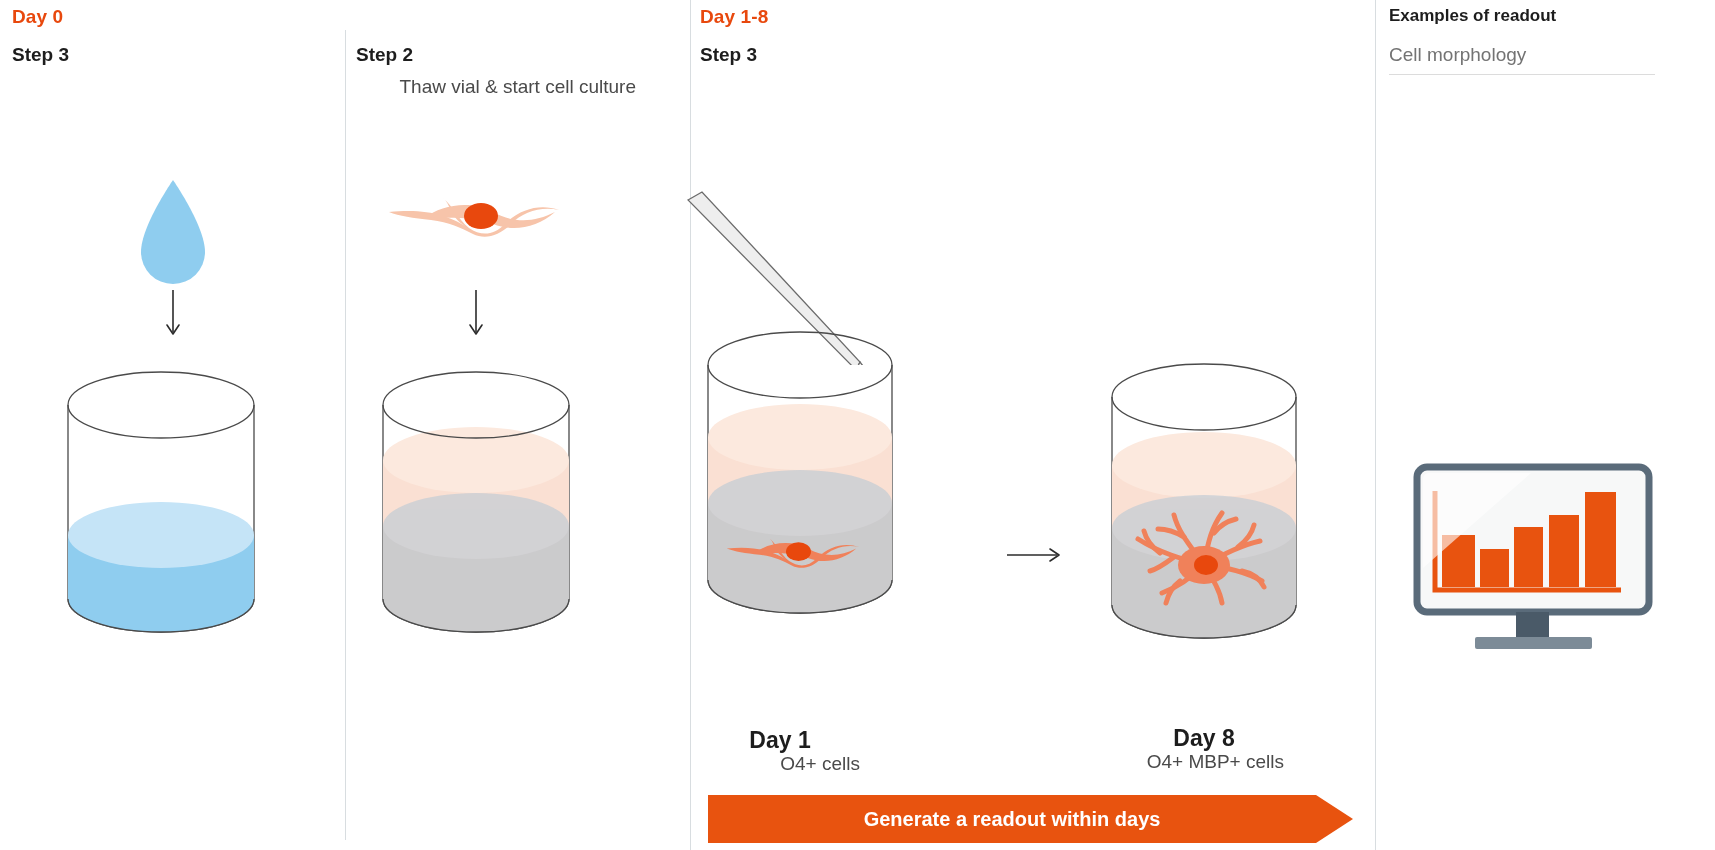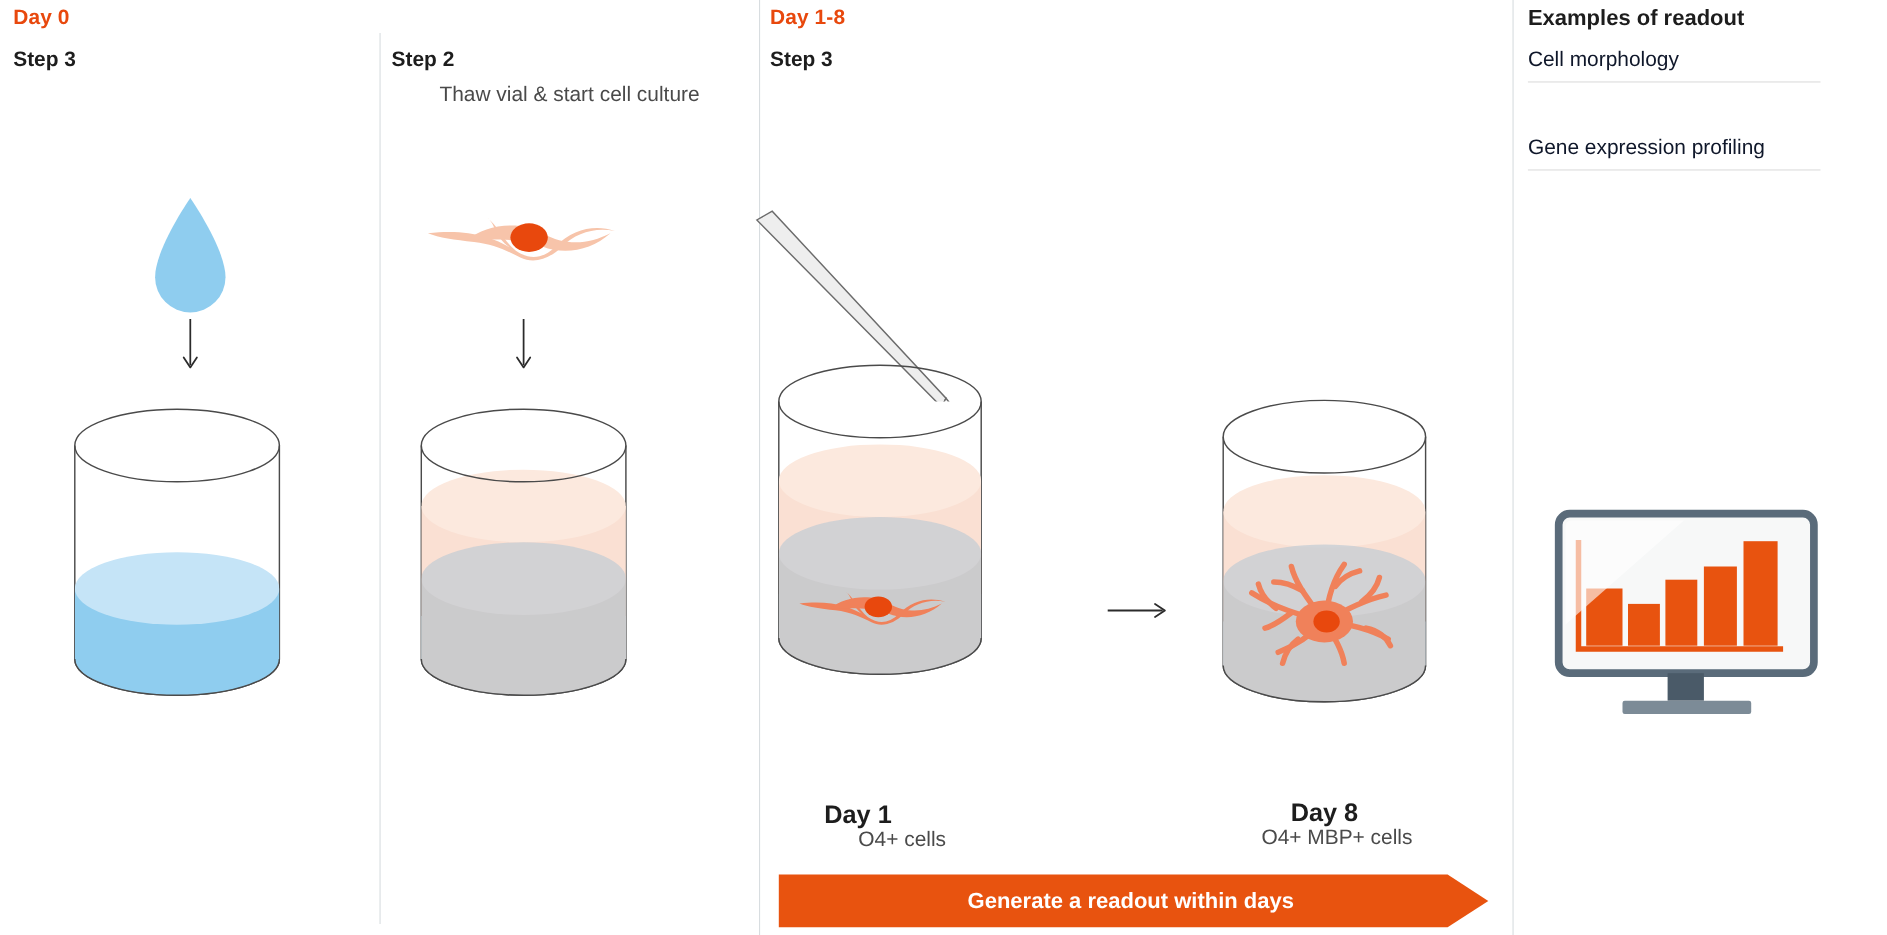--- a/index.html
+++ b/index.html
@@ -37,27 +37,27 @@
     color:#4a4a4a;
     font-size:19px;
     font-weight:normal;
     line-height:28px;
   }
 
   
   .readout-title{
     position:absolute;
     color:#1d1d1d;
-    font-size:20px;
+    font-size:17px;
     font-weight:bold;
     white-space:nowrap;
   }
   .readout-item{
     position:absolute;
-    color:#0f172a;
+    color:#737373;
     font-size:19px;
     white-space:nowrap;
     border-bottom:1px solid #dcdcdc;
     padding-bottom:8px;
     box-sizing:border-box;
   }
 
   
   .cap-bold{
     position:absolute;
@@ -77,21 +77,20 @@
 
   
   .banner{position:absolute;}
   .banner-text{
     position:absolute;
     color:#ffffff;
     font-size:20px;
     font-weight:bold;
     white-space:nowrap;
     text-align:center;
-    margin-left:16px;
   }
 
   svg{display:block;overflow:visible;}
 </style>
 </head>
 <body>
 
 <div class="canvas">
 
   <div class="divider" style="left:345px;top:30px;height:810px;"></div>
@@ -264,21 +263,20 @@
   <div class="cap-sub" style="left:1124px;top:751px;width:160px;">O4+ MBP+ cells</div>
 
   <svg class="banner" style="left:708px;top:795px;" width="645" height="48" viewBox="0 0 645 48">
     <path d="M0 0 L608 0 L645 24 L608 48 L0 48 Z" fill="#e8530f"></path>
   </svg>
   <div class="banner-text" style="left:708px;top:808px;width:608px;">Generate a readout within days</div>
 
   <div class="readout-title" style="left:1389px;top:6px;">Examples of readout</div>
 
   <div class="readout-item" style="left:1389px;top:44px;width:266px;">Cell morphology</div>
-  <div class="readout-item" style="left:1389px;top:124px;width:266px;">Gene expression profiling</div>
 
   <svg style="position:absolute;left:1413px;top:463px;" width="275" height="200" viewBox="0 0 275 200">
 
     <rect x="4" y="4" width="232" height="145" rx="10" ry="10" fill="#f7f8f8" stroke="#5a6b7a" stroke-width="7"></rect>
 
     <clipPath id="screenclip">
       <rect x="10" y="10" width="220" height="133" rx="6" ry="6"></rect>
     </clipPath>
 
     <g clip-path="url(#screenclip)">

